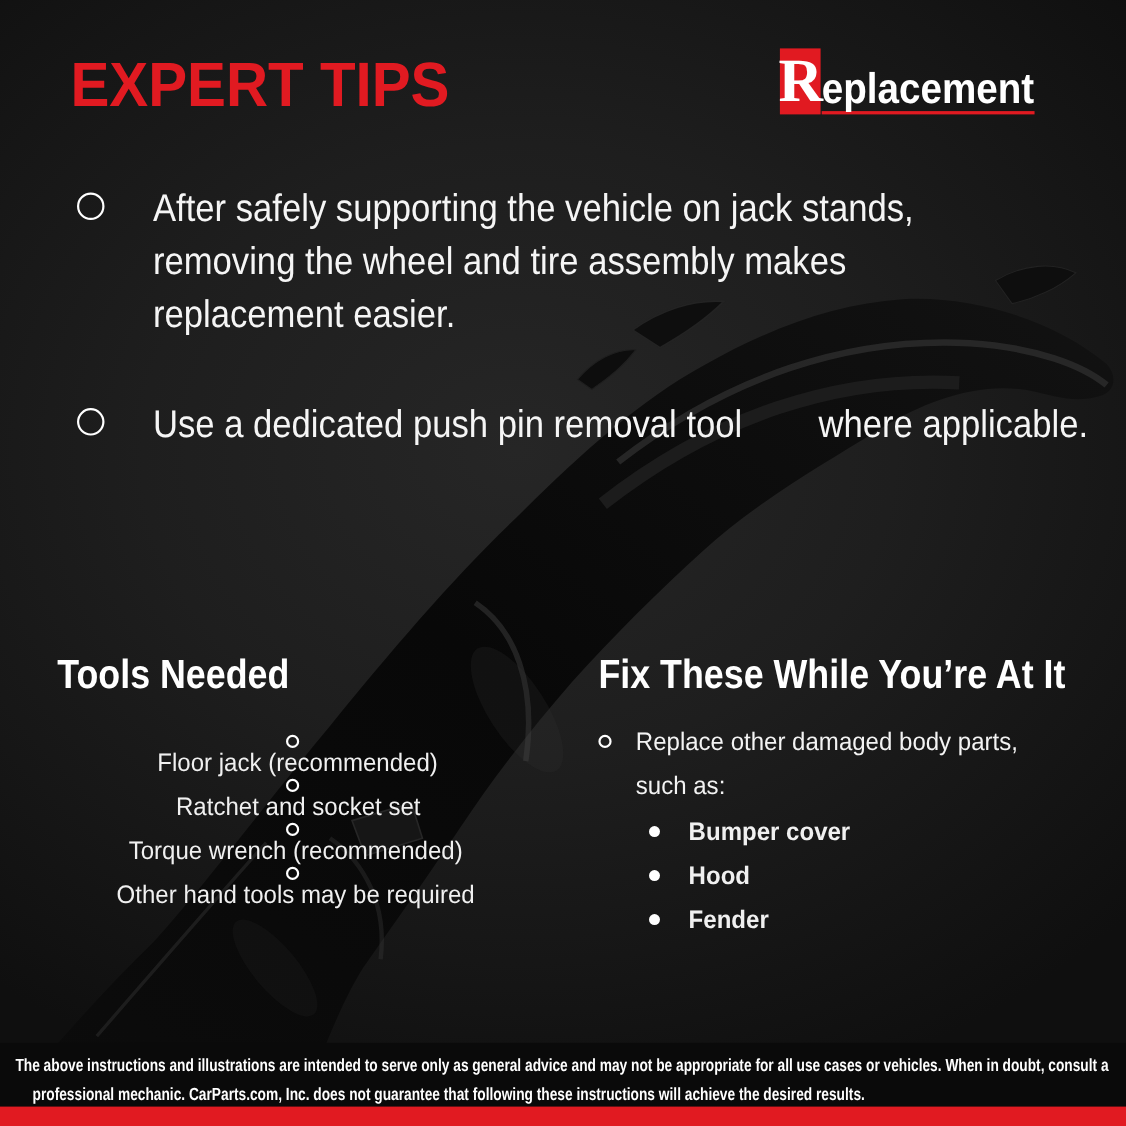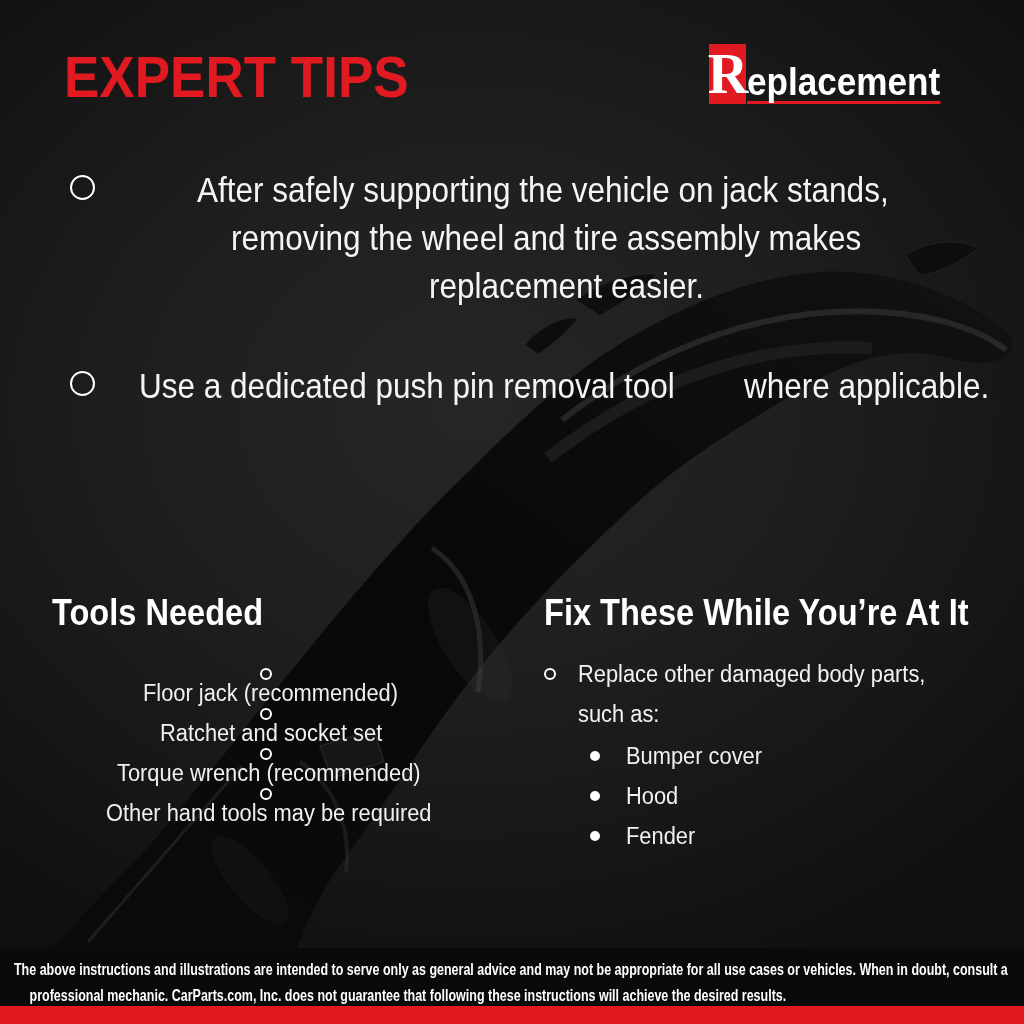--- a/index.html
+++ b/index.html
@@ -26,35 +26,35 @@
                line-height: .92; padding-bottom: 1px; border-bottom: 3px solid var(--accent);
                transform: scaleX(.9); transform-origin: left bottom; margin-left: 1px; white-space: nowrap; }
 
   
   .tip { left: 70px; display: flex; align-items: flex-start; }
   .tip-1 { top: 166px; }
   .tip-2 { top: 362px; }
   .ring { border: 2.5px solid #fff; border-radius: 50%; background: transparent; flex: none; }
   .ring.lg { width: 21px; height: 21px; margin-top: 9px; }
   .ring.sm { width: 8px; height: 8px; border-width: 2px; margin-right: 22px; }
-  .tip-text { margin-left: 44px; font-size: 35px; line-height: 48px; font-weight: 400; color: #f5f5f5; text-align: center; }
+  .tip-text { margin-left: 44px; font-size: 35px; line-height: 48px; font-weight: 400; color: #f5f5f5; }
   .cond90 { display: inline-block; transform: scaleX(.9); transform-origin: left center; white-space: nowrap; }
   .cond95 { display: inline-block; transform: scaleX(.95); transform-origin: left center; white-space: nowrap; }
 
   
   .col-heading { display: inline-block; font-size: 37px; font-weight: 800; color: #fff;
                  transform: scaleX(.88); transform-origin: left bottom; white-space: nowrap; margin: 0; }
   .tools { left: 52px; top: 592px; width: 450px; }
   .fixes { left: 544px; top: 592px; width: 460px; }
   .list { margin-top: 34px; }
   .row { display: flex; align-items: center; height: 24px; margin-bottom: 16px; font-size: 23px; color: #f0f0f0; flex-direction: column; }
   .intro { display: flex; align-items: flex-start; margin-top: 20px; font-size: 23px; }
   .intro .ring.sm { margin-top: 14px; }
   .intro-lines { line-height: 40px; }
-  .sublist { margin-left: 46px; margin-top: 10px; }
+  .sublist { margin-left: 46px; margin-top: 10px; font-weight: bold; }
   .subrow { display: flex; align-items: center; height: 24px; margin-bottom: 16px; font-size: 23px; color: #f0f0f0; }
   .dot { width: 10px; height: 10px; border-radius: 50%; background: #fff; flex: none; margin-right: 26px; }
 
   
   .disclaimer { left: 0; top: 948px; width: 1024px; height: 58px; background: #0a0a0a;
                 box-sizing: border-box; padding: 9px 0 0 14px; z-index: 3; text-align: center; }
   .disc-line { display: block; font-size: 16px; font-weight: 700; line-height: 26px; color: #fff;
                white-space: nowrap; transform: scaleX(.78); transform-origin: left center; }
   .redbar { left: 0; top: 1006px; width: 1024px; height: 18px; background: var(--accent); z-index: 3; }
 </style>

